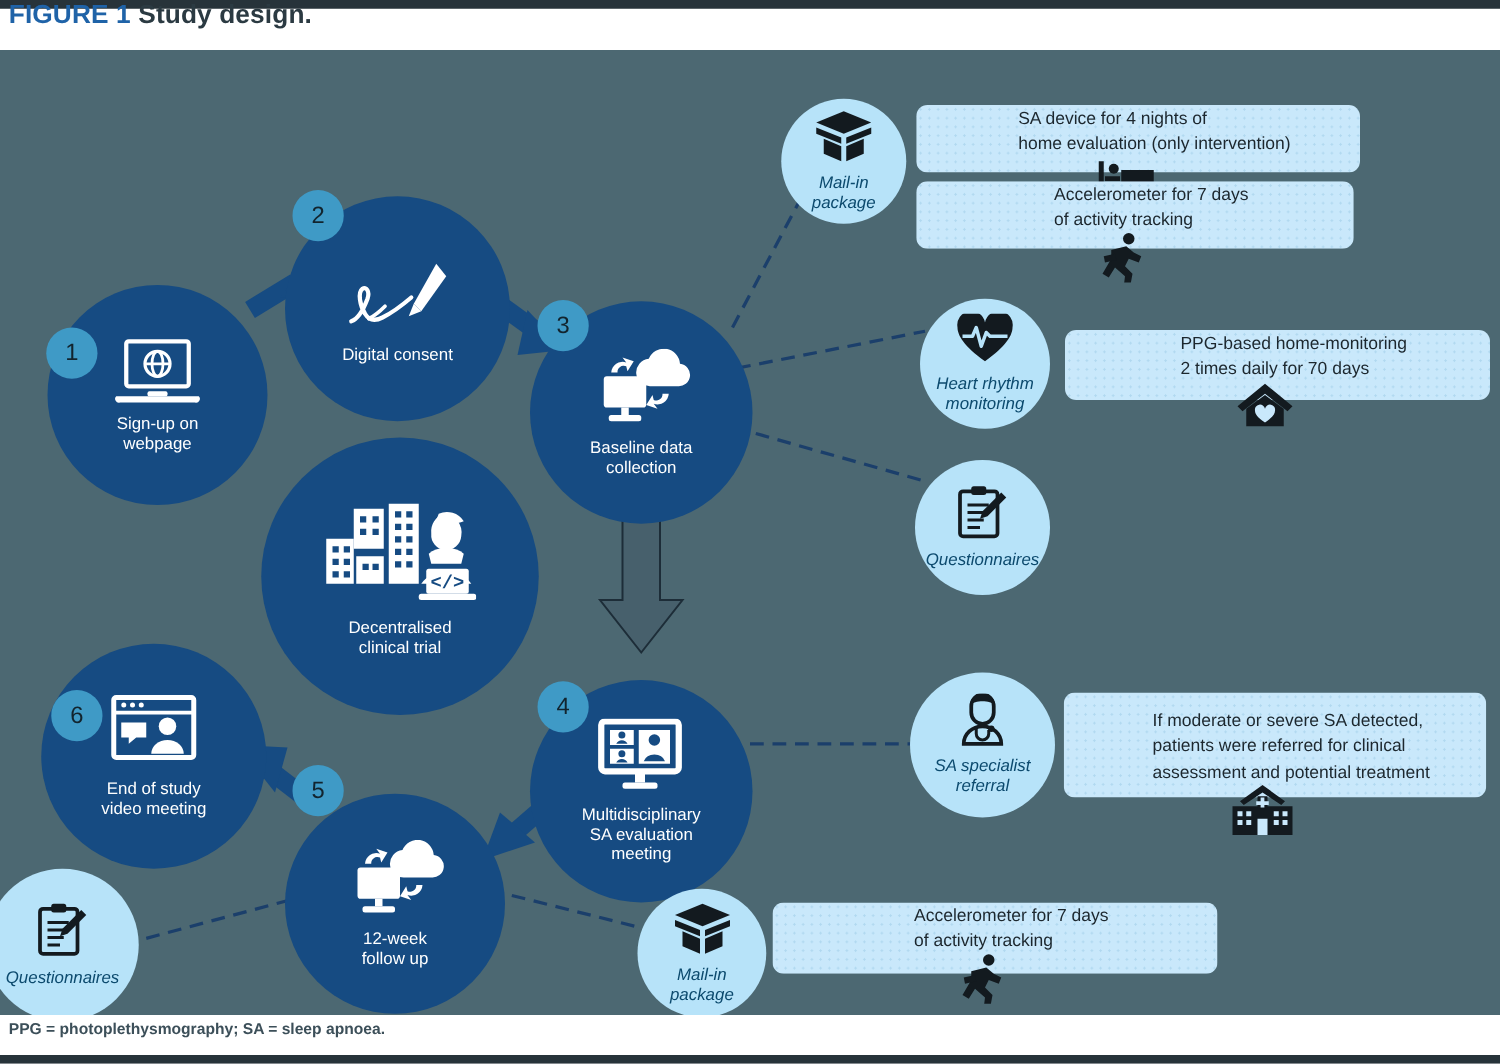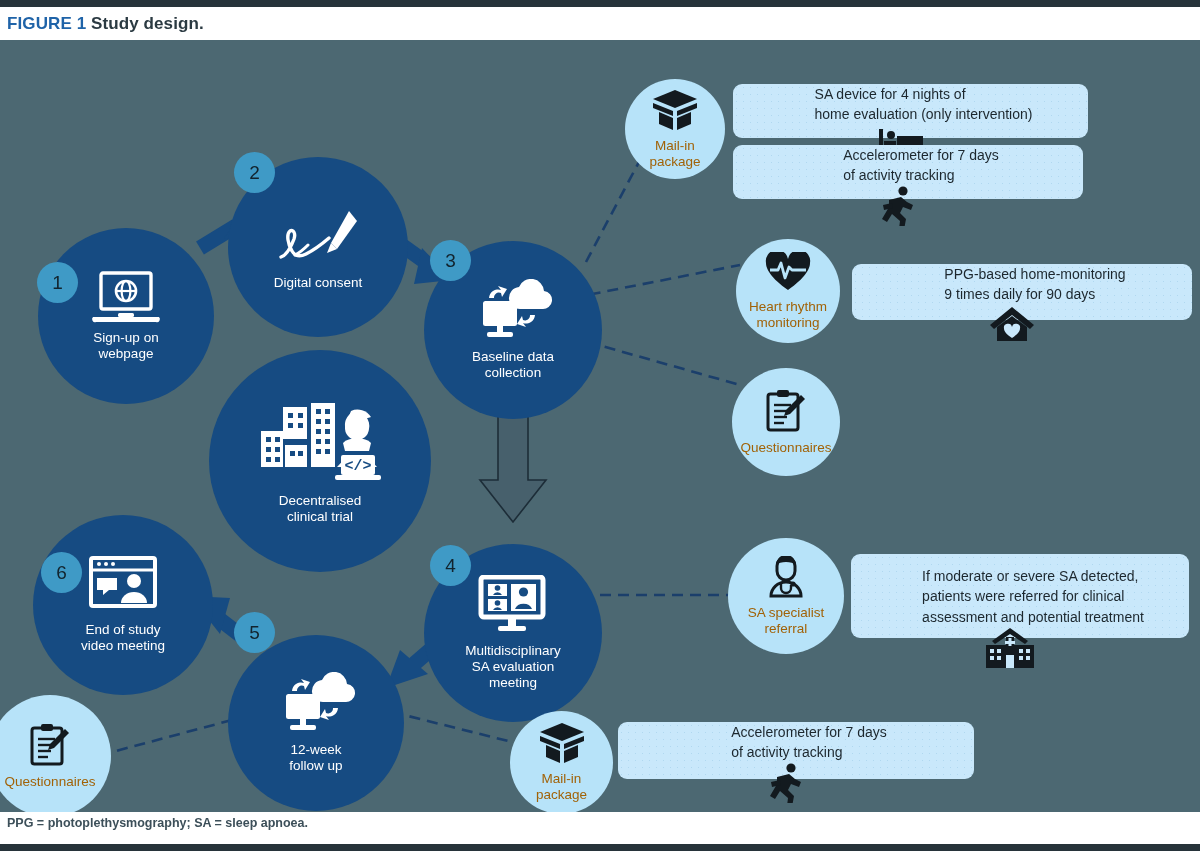--- a/index.html
+++ b/index.html
@@ -8,22 +8,22 @@
     background: #ffffff;
     font-family: "Liberation Sans", sans-serif;
     overflow: hidden;
   }
   #page { position: relative; width: 1200px; height: 851px; background: #ffffff; }
 
   .topbar { position: absolute; left: 0; top: 0; width: 1200px; height: 7px; background: #27333a; }
   .bottombar { position: absolute; left: 0; top: 844px; width: 1200px; height: 7px; background: #27333a; }
 
   .caption {
-    position: absolute; left: 7px; top: 14px; width: 700px; height: 24px;
-    font-size: 17px; font-weight: bold; color: #2b3a42; letter-spacing: .1px;
+    position: absolute; left: 7px; top: 0; width: 700px; height: 24px;
+    font-size: 21px; font-weight: bold; color: #2b3a42; letter-spacing: .1px;
     white-space: nowrap;
   }
   .caption .fig { color: #1f63a8; }
 
   .footnote {
     position: absolute; left: 7px; top: 816px; width: 700px;
     font-size: 12.5px; font-weight: bold; color: #3c4f59; white-space: nowrap;
   }
 
   .canvas {
@@ -33,21 +33,21 @@
 
   svg.links { position: absolute; left: 0; top: 0; width: 1200px; height: 772px; }
 
   
   .node {
     position: absolute; border-radius: 50%;
     display: flex; flex-direction: column; align-items: center; justify-content: center;
     text-align: center;
   }
   .node.dark { background: #164b82; color: #ffffff; }
-  .node.light { background: #b7e3f9; color: #a16207; }
+  .node.light { background: #b7e3f9; color: #0c4a6e; font-style: italic; }
 
   .node .label { font-weight: normal; line-height: 1.18; }
   .node.dark .label { font-size: 13.5px; }
   .node.light .label { font-size: 13.5px; font-weight: normal; }
 
   .node .glyph { display: block; }
 
   .badge {
     position: absolute; border-radius: 50%;
     background: #3f9ac6; color: #12242e;
@@ -331,21 +331,21 @@
           <path d="M23,38 C6,26 1,17 1,11 A10,10 0 0 1 23,7 A10,10 0 0 1 45,11 C45,17 40,26 23,38 Z" fill="#131a1f"></path>
           <polyline points="5,18 13,18 16,11 20,26 24,15 27,18 41,18" fill="none" stroke="#b7e3f9" stroke-width="2.8" stroke-linejoin="round"></polyline>
         </svg>
       </span>
       <span class="label ws">Heart rhythm
 monitoring</span>
     </div>
 
     <div class="infobox" style="left:852px; top:224px; width:340px; height:56px;">
       <span class="txt">PPG-based home-monitoring
-9 times daily for 90 days</span>
+2 times daily for 70 days</span>
       <span class="bi">
         <svg width="46" height="38" viewBox="0 0 46 38">
           <path d="M23,2 L45,20 L41,24 L23,10 L5,24 L1,20 Z" fill="#131a1f"></path>
           <path d="M8,22 L23,11 L38,22 v14 H8 Z" fill="#131a1f"></path>
           <path d="M23,33 c-6,-4 -8,-7 -8,-9.5 a4,4 0 0 1 8,-1.5 a4,4 0 0 1 8,1.5 C31,26 29,29 23,33 Z" fill="#c9e8fb"></path>
         </svg>
       </span>
     </div>
 
     <div class="node light" style="left:732px; top:328px; width:108px; height:108px;">

